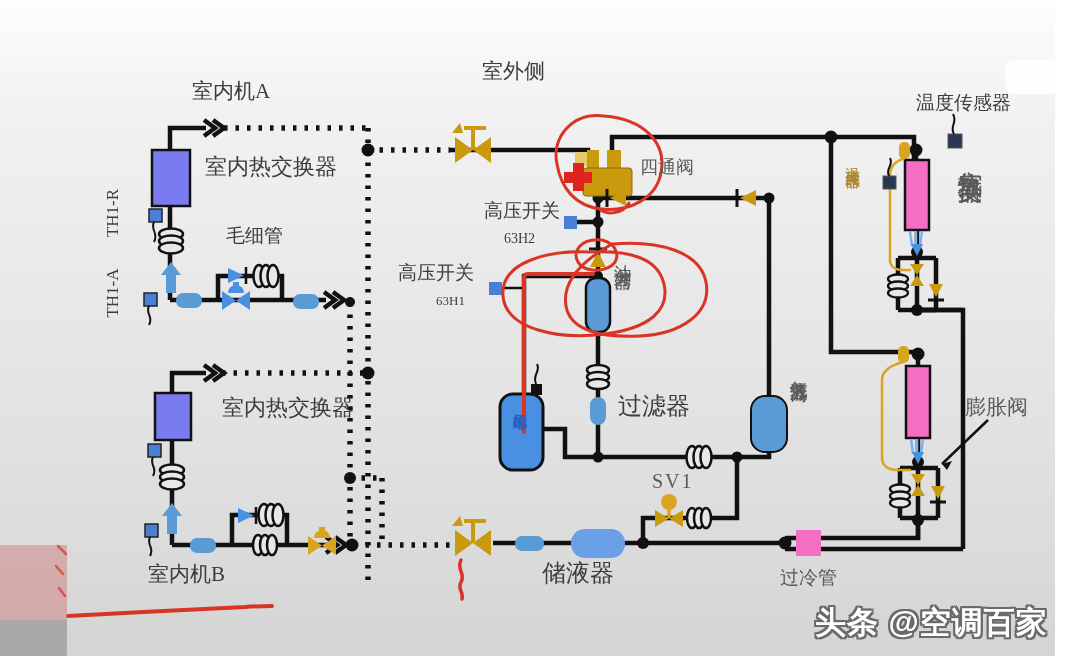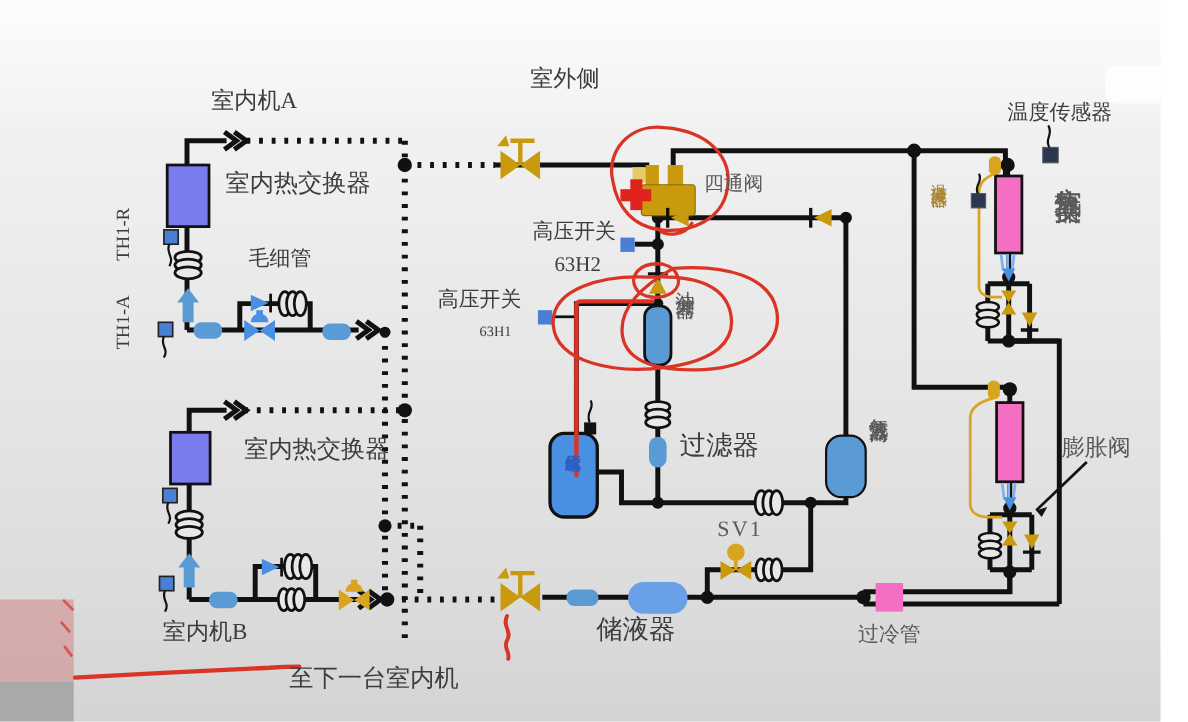--- a/index.html
+++ b/index.html
@@ -330,32 +330,32 @@
 
 <div class="lbl" style="left:192px;top:80px;font-size:21px">室内机A</div>
 <div class="lbl" style="left:482px;top:60px;font-size:21px">室外侧</div>
 <div class="lbl" style="left:916px;top:93px;font-size:19px">温度传感器</div>
 <div class="lbl" style="left:205px;top:155px;font-size:22px">室内热交换器</div>
 <div class="lbl rot" style="left:113px;top:213px;font-size:17px">TH1-R</div>
 <div class="lbl" style="left:226px;top:226px;font-size:19px">毛细管</div>
 <div class="lbl rot" style="left:113px;top:293px;font-size:17px">TH1-A</div>
 <div class="lbl" style="left:222px;top:396px;font-size:22px">室内热交换器</div>
 <div class="lbl" style="left:148px;top:563px;font-size:21px">室内机B</div>
-<div class="lbl" style="left:263px;top:605px;font-size:22px">至下一台室内机</div>
 <div class="lbl gray" style="left:640px;top:158px;font-size:18px">四通阀</div>
 <div class="lbl" style="left:484px;top:201px;font-size:19px">高压开关</div>
-<div class="lbl" style="left:504px;top:231px;font-size:19px">63H2</div>
+<div class="lbl" style="left:504px;top:231px;font-size:14px">63H2</div>
 <div class="lbl" style="left:398px;top:263px;font-size:19px">高压开关</div>
 <div class="lbl" style="left:436px;top:294px;font-size:13px">63H1</div>
 <div class="lbl gray vtext" style="left:612px;top:250px;font-size:18px;letter-spacing:3px">油分离器</div>
 <div class="lbl" style="left:618px;top:393px;font-size:24px">过滤器</div>
 <div class="lbl gray vtext" style="left:788px;top:366px;font-size:18px;letter-spacing:1px">气液分离器</div>
 <div class="lbl vtext" style="left:512px;top:403px;font-size:14px;color:#2c5fc4;font-weight:bold">压缩机</div>
 <div class="lbl gray" style="left:652px;top:470px;font-size:20px;letter-spacing:2px;font-family:Liberation Serif, serif">SV1</div>
 <div class="lbl" style="left:542px;top:560px;font-size:24px">储液器</div>
 <div class="lbl gray" style="left:780px;top:568px;font-size:19px">过冷管</div>
 <div class="lbl gray" style="left:965px;top:396px;font-size:21px">膨胀阀</div>
 <div class="lbl gray vtext" style="left:956px;top:150px;font-size:25px;letter-spacing:2px">空气热交换器</div>
 <div class="lbl vtext" style="left:844px;top:155px;font-size:15px;color:#a8852e;letter-spacing:2px">温度传感器</div>
 
 <div class="patch" style="left:1005px;top:60px;width:75px;height:34px"></div>
+<div class="watermark">头条 @空调百家</div>
 
 </div>
 
 </body></html>

